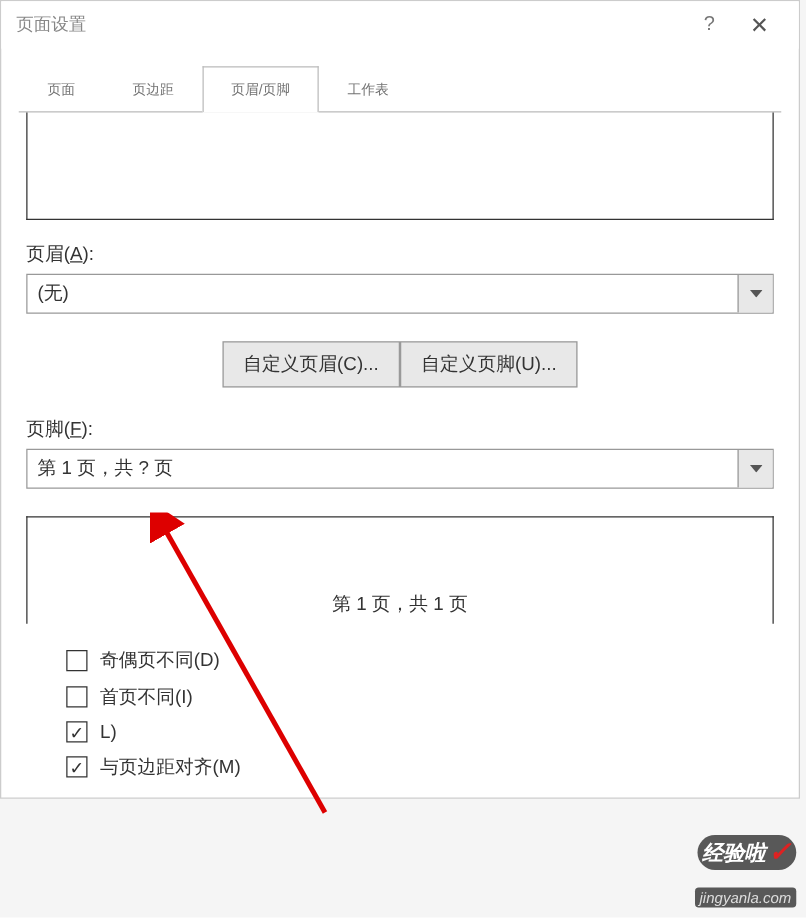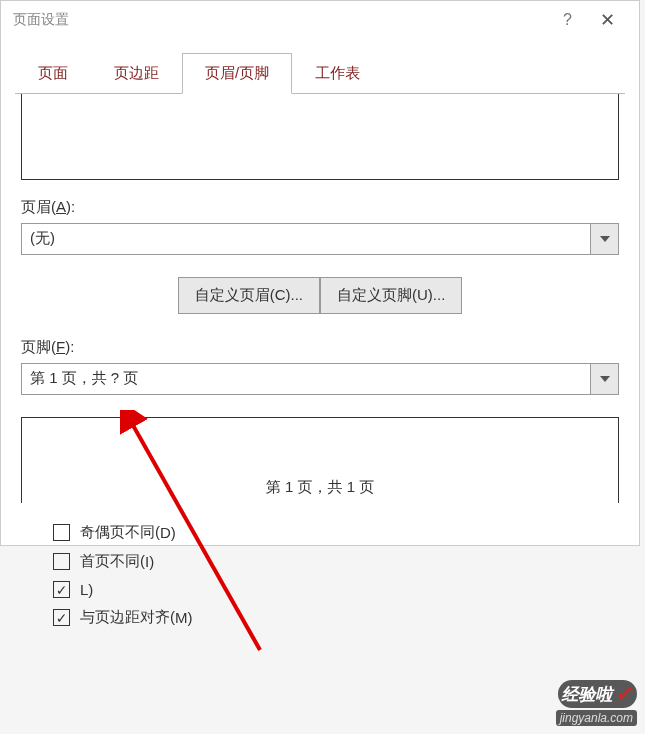--- a/index.html
+++ b/index.html
@@ -9,21 +9,21 @@
       background: #f5f5f5;
       width: 645px;
       height: 734px;
       position: relative;
       overflow: hidden;
     }
     .dialog {
       background: #fff;
       border: 1px solid #ccc;
       width: 640px;
-      height: 546px;
+      height: 639px;
     }
     .titlebar {
       display: flex;
       align-items: center;
       padding: 8px 12px;
       background: #fff;
     }
     .titlebar .title {
       color: #888;
       font-size: 14px;
@@ -42,24 +42,24 @@
       cursor: pointer;
       font-weight: normal;
     }
     .tabs {
       display: flex;
       padding: 14px 14px 0 14px;
       border-bottom: none;
     }
     .tab {
       padding: 10px 22px;
-      color: #7f1d1d;
+      color: #737373;
       cursor: pointer;
       border: 1px solid transparent;
-      font-size: 15px;
+      font-size: 11px;
     }
     .tab.active {
       border: 1px solid #bbb;
       border-bottom: 1px solid #fff;
       background: #fff;
     }
     .tab-underline {
       border-bottom: 1px solid #bbb;
       margin: -1px 14px 0 14px;
     }
@@ -175,21 +175,21 @@
       font-size: 22px;
       font-weight: bold;
       margin-left: 2px;
     }
     .watermark .line2 {
       background: rgba(60,60,60,0.85);
       color: #ddd;
       font-size: 12px;
       padding: 1px 4px;
       border-radius: 3px;
-      margin-top: 2px;
+      margin-top: 14px;
       display: inline-block;
       font-style: italic;
     }
   </style>
 </head>
 <body>
 
 <div class="dialog">
   <div class="titlebar">
     <span class="title">页面设置</span>

